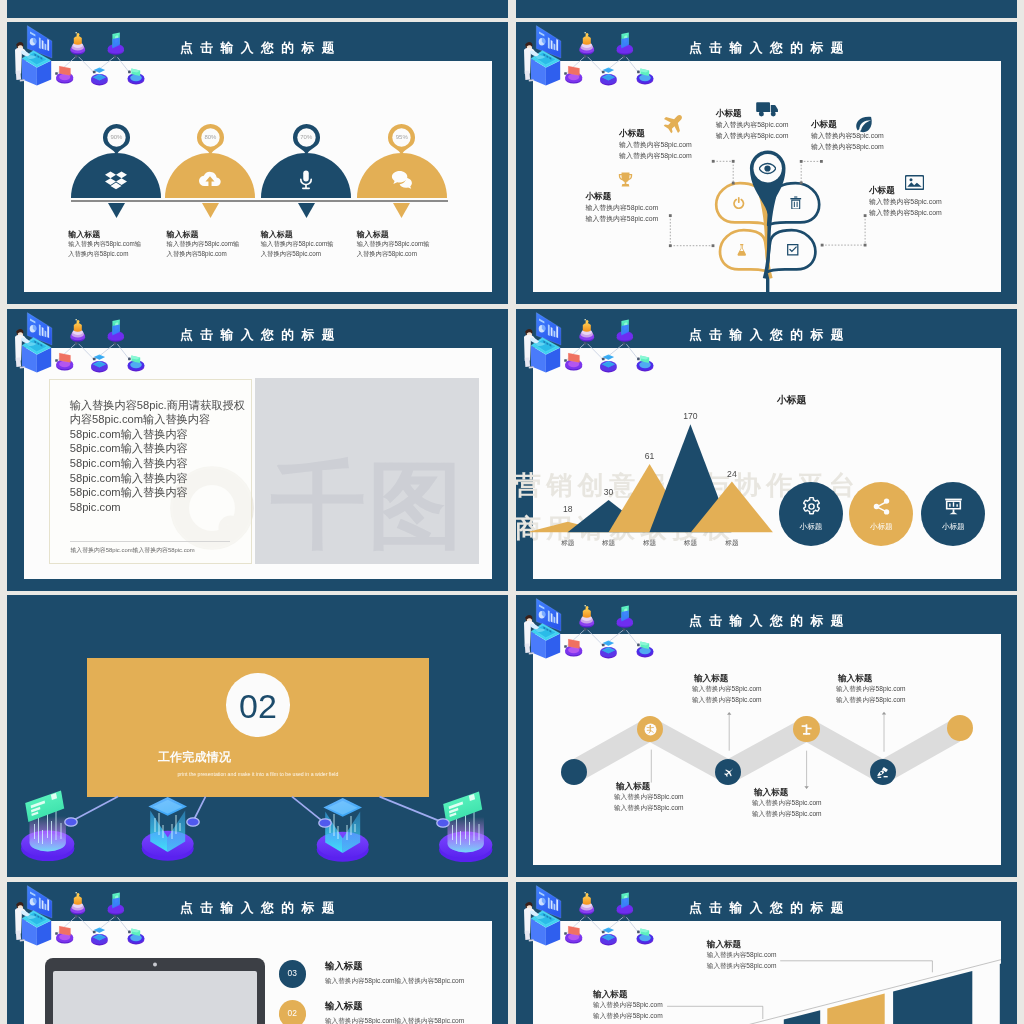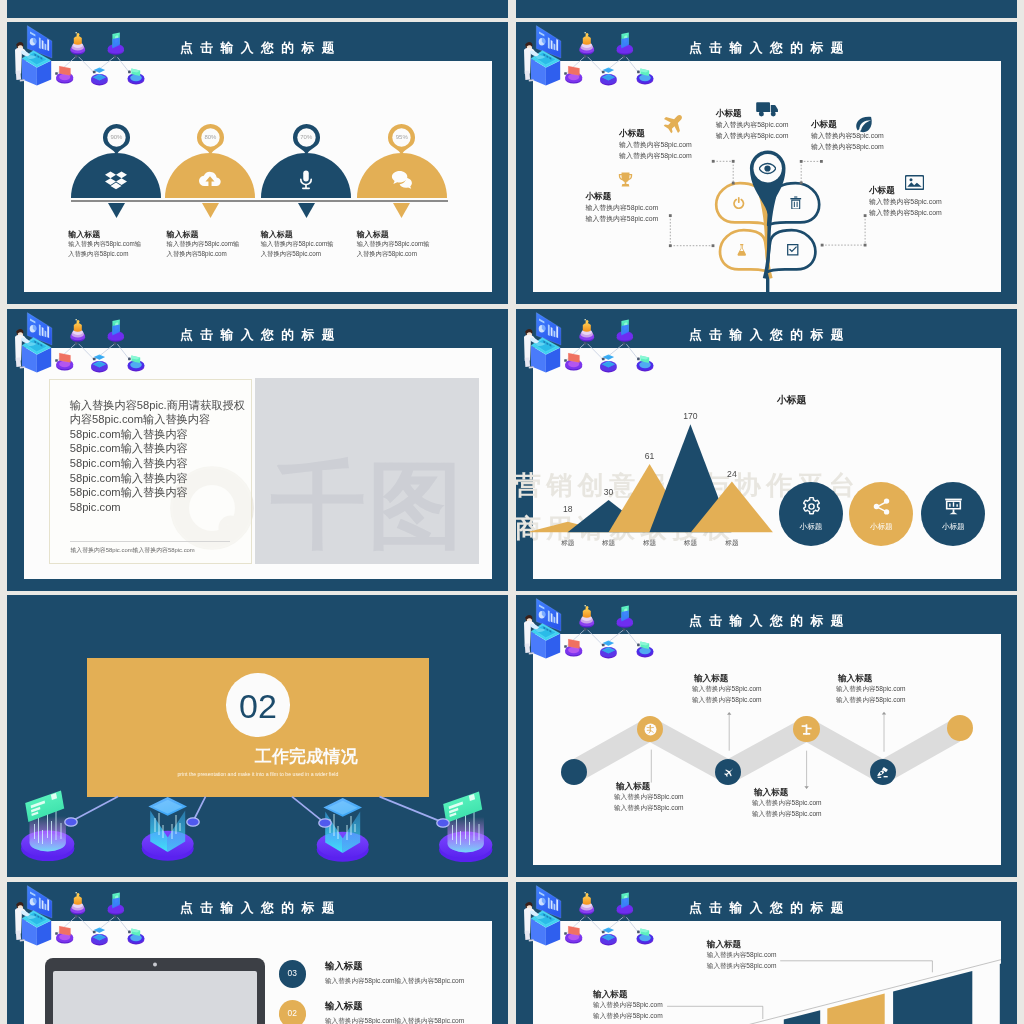--- a/index.html
+++ b/index.html
@@ -692,21 +692,21 @@
         <path d="M10.9 15.6h2.2v4.1h-2.2z"></path>
         <path d="M7 21.8l4-2.6h2l4 2.6z"></path>
         <path d="M6.5 8.2h1.8v4.2H6.5zm4.6-1.6h1.8v5.8h-1.8zm4.6 2.6h1.8v3.2h-1.8z"></path>
       </svg>
       <div class="t" style="left:407.3px;top:213.0px;width:60px;text-align:center;font-size:7.6px;line-height:9px;color:#fcfcfc;">小标题</div>
     </div>
 <div class="slide" style="left:7px;top:595px;width:501px;height:282px;">
       <div style="position:absolute;left:79.7px;top:62.6px;width:342px;height:139px;background:#e3af55;"></div>
       <div style="position:absolute;left:219.3px;top:78.3px;width:63.3px;height:63.3px;border-radius:50%;background:#fbfbfb;"></div>
       <div class="t" style="left:219.3px;top:93.0px;width:63.3px;text-align:center;font-size:34px;line-height:36px;color:#1c4b6b;letter-spacing:0px;">02</div>
-      <div class="t" style="left:150.9px;top:151.5px;width:200px;text-align:right;font-size:17px;line-height:20px;font-weight:bold;color:#fbfbfb;letter-spacing:.2px;">工作完成情况</div>
+      <div class="t" style="left:150.9px;top:151.5px;width:200px;text-align:left;font-size:12px;line-height:20px;font-weight:bold;color:#fbfbfb;letter-spacing:.2px;">工作完成情况</div>
       <div class="t" style="left:120.9px;top:176.2px;width:260px;text-align:center;font-size:5.2px;line-height:7px;color:#fdf6ea;">print the presentation  and make it into a film to be used in a wider field</div>
       <svg width="501" height="282" viewBox="0 0 501 282" style="position:absolute;left:0px;top:0px;">
  <g stroke="#9fabf0" stroke-width="1.7" fill="none">
   <path d="M111.0 201.6 L64.0 226.5"></path>
   <path d="M198.5 201.6 L186.0 226.5"></path>
   <path d="M285.0 201.6 L317.0 227.4"></path>
   <path d="M372.5 201.6 L436.0 227.4"></path>
  </g>
 </svg>
       <svg width="86" height="82" viewBox="0 0 86 82" style="position:absolute;left:10.1px;top:192.9px;">

